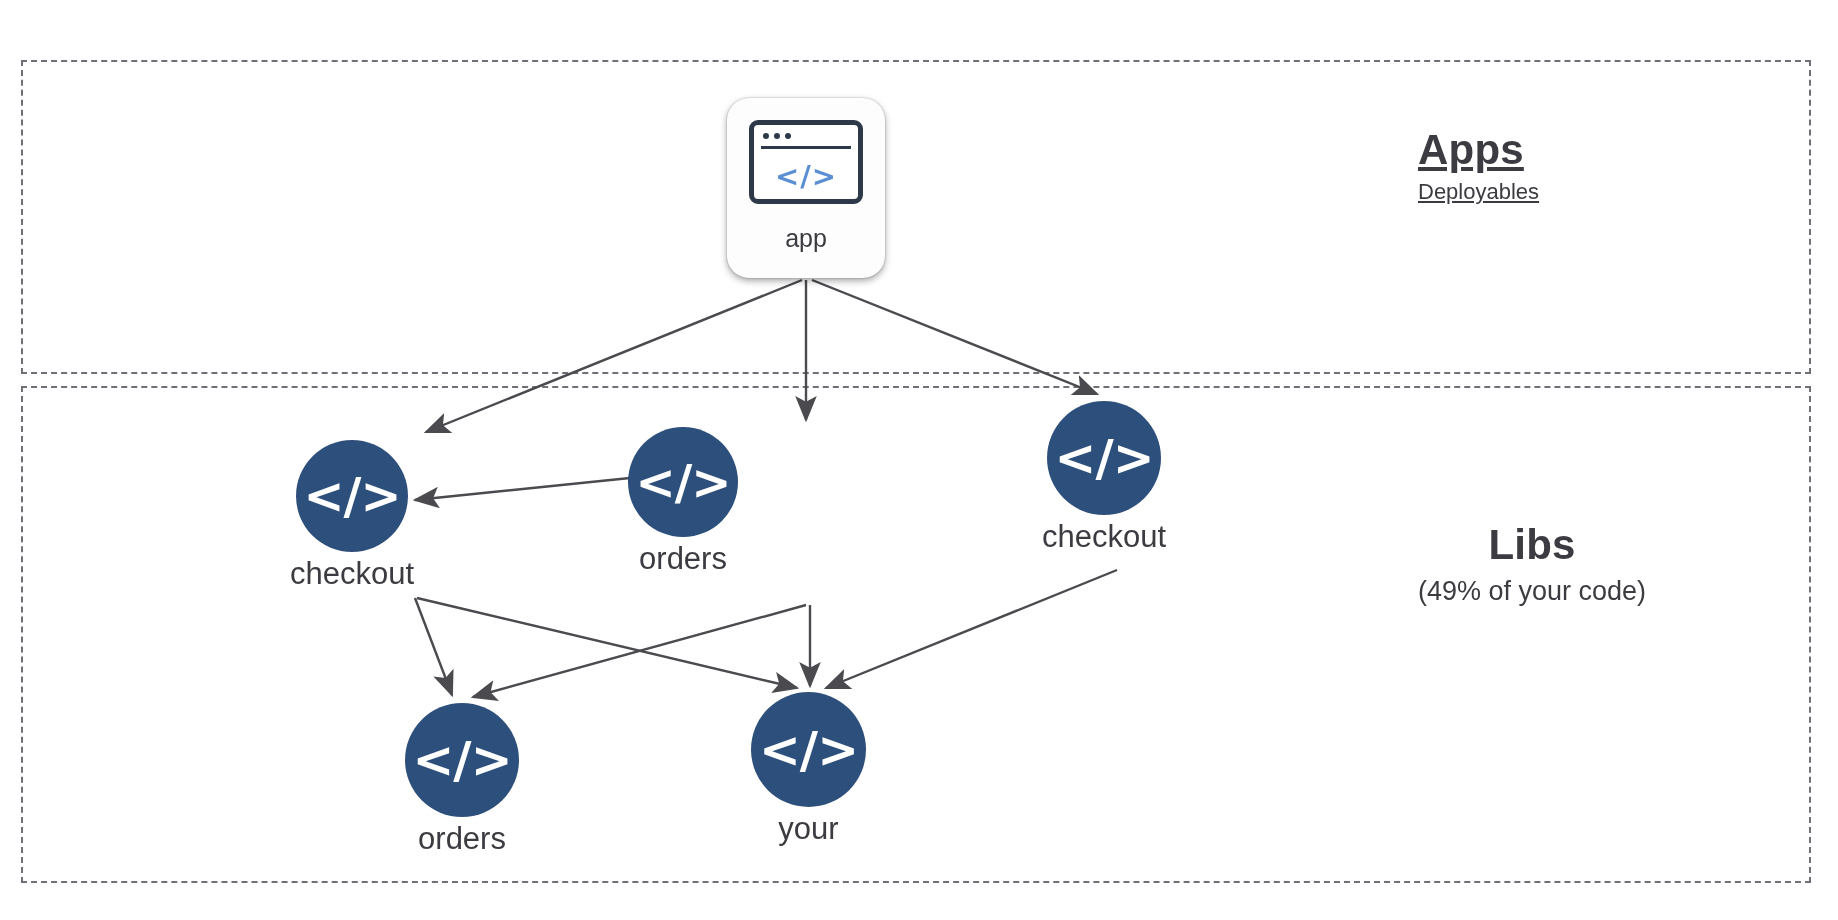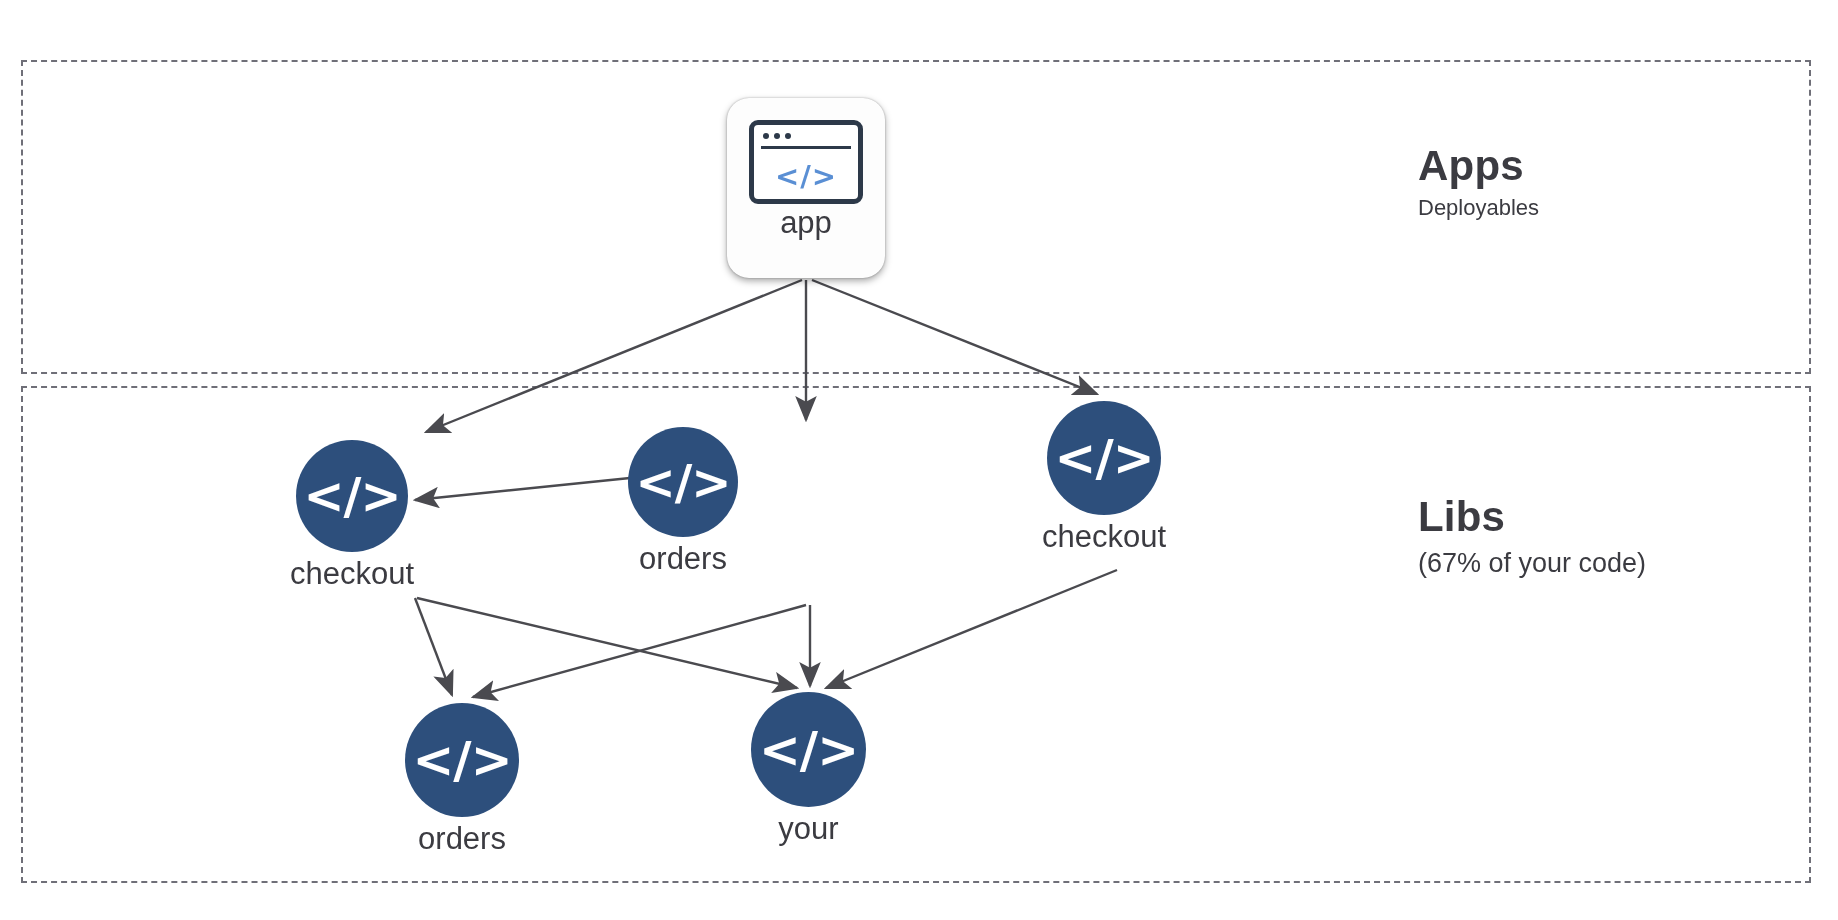--- a/index.html
+++ b/index.html
@@ -62,25 +62,27 @@
   }
   .zone-caption .caption-sub {
     font-size: 22px;
     font-weight: normal;
     line-height: 1.25;
     display: block;
     margin-top: 6px;
   }
   #caption-apps {
     left: 1418px;
-    top: 144px;
+    top: 128px;
+    text-decoration: underline;
   }
   #caption-libs {
     left: 1418px;
-    top: 495px;
+    top: 523px;
+    text-align: center;
   }
   #caption-libs .caption-sub {
     font-size: 27px;
     margin-top: 8px;
   }
 
   
   .app-node {
     position: absolute;
     width: 158px;
@@ -140,22 +142,22 @@
     display: flex;
     align-items: center;
     justify-content: center;
     color: #5a8fd4;
     font-family: "DejaVu Sans", sans-serif;
     font-size: 29px;
     font-weight: bold;
     letter-spacing: 1px;
   }
   .app-label {
-    margin-top: 2px;
-    font-size: 31px;
+    margin-top: 21px;
+    font-size: 25px;
     color: #3b3b41;
     line-height: 1.1;
   }
 
   
   .lib-node {
     position: absolute;
     display: flex;
     flex-direction: column;
     align-items: center;
@@ -256,16 +258,16 @@
     <div class="lib-label">your</div>
   </div>
 
   <div class="zone-caption" id="caption-apps">
     <span class="caption-title">Apps</span>
     <span class="caption-sub">Deployables</span>
   </div>
 
   <div class="zone-caption" id="caption-libs">
     <span class="caption-title">Libs</span>
-    <span class="caption-sub">(67% of your code)</span>
+    <span class="caption-sub">(49% of your code)</span>
   </div>
 
 </div>
 
 </body></html>

